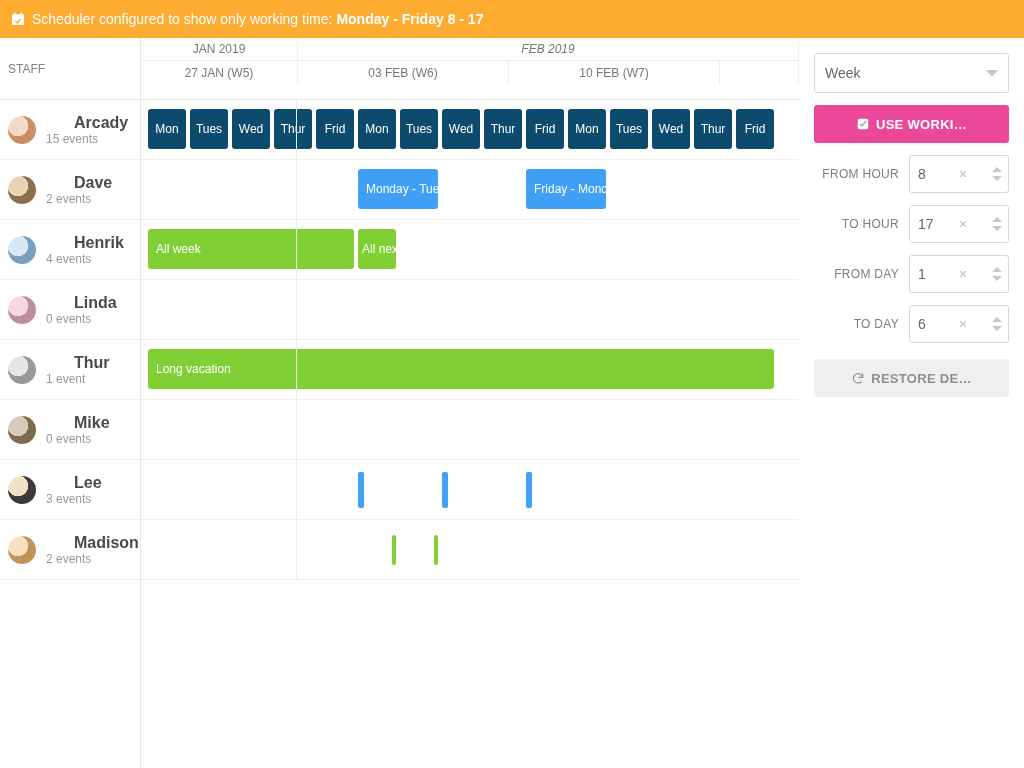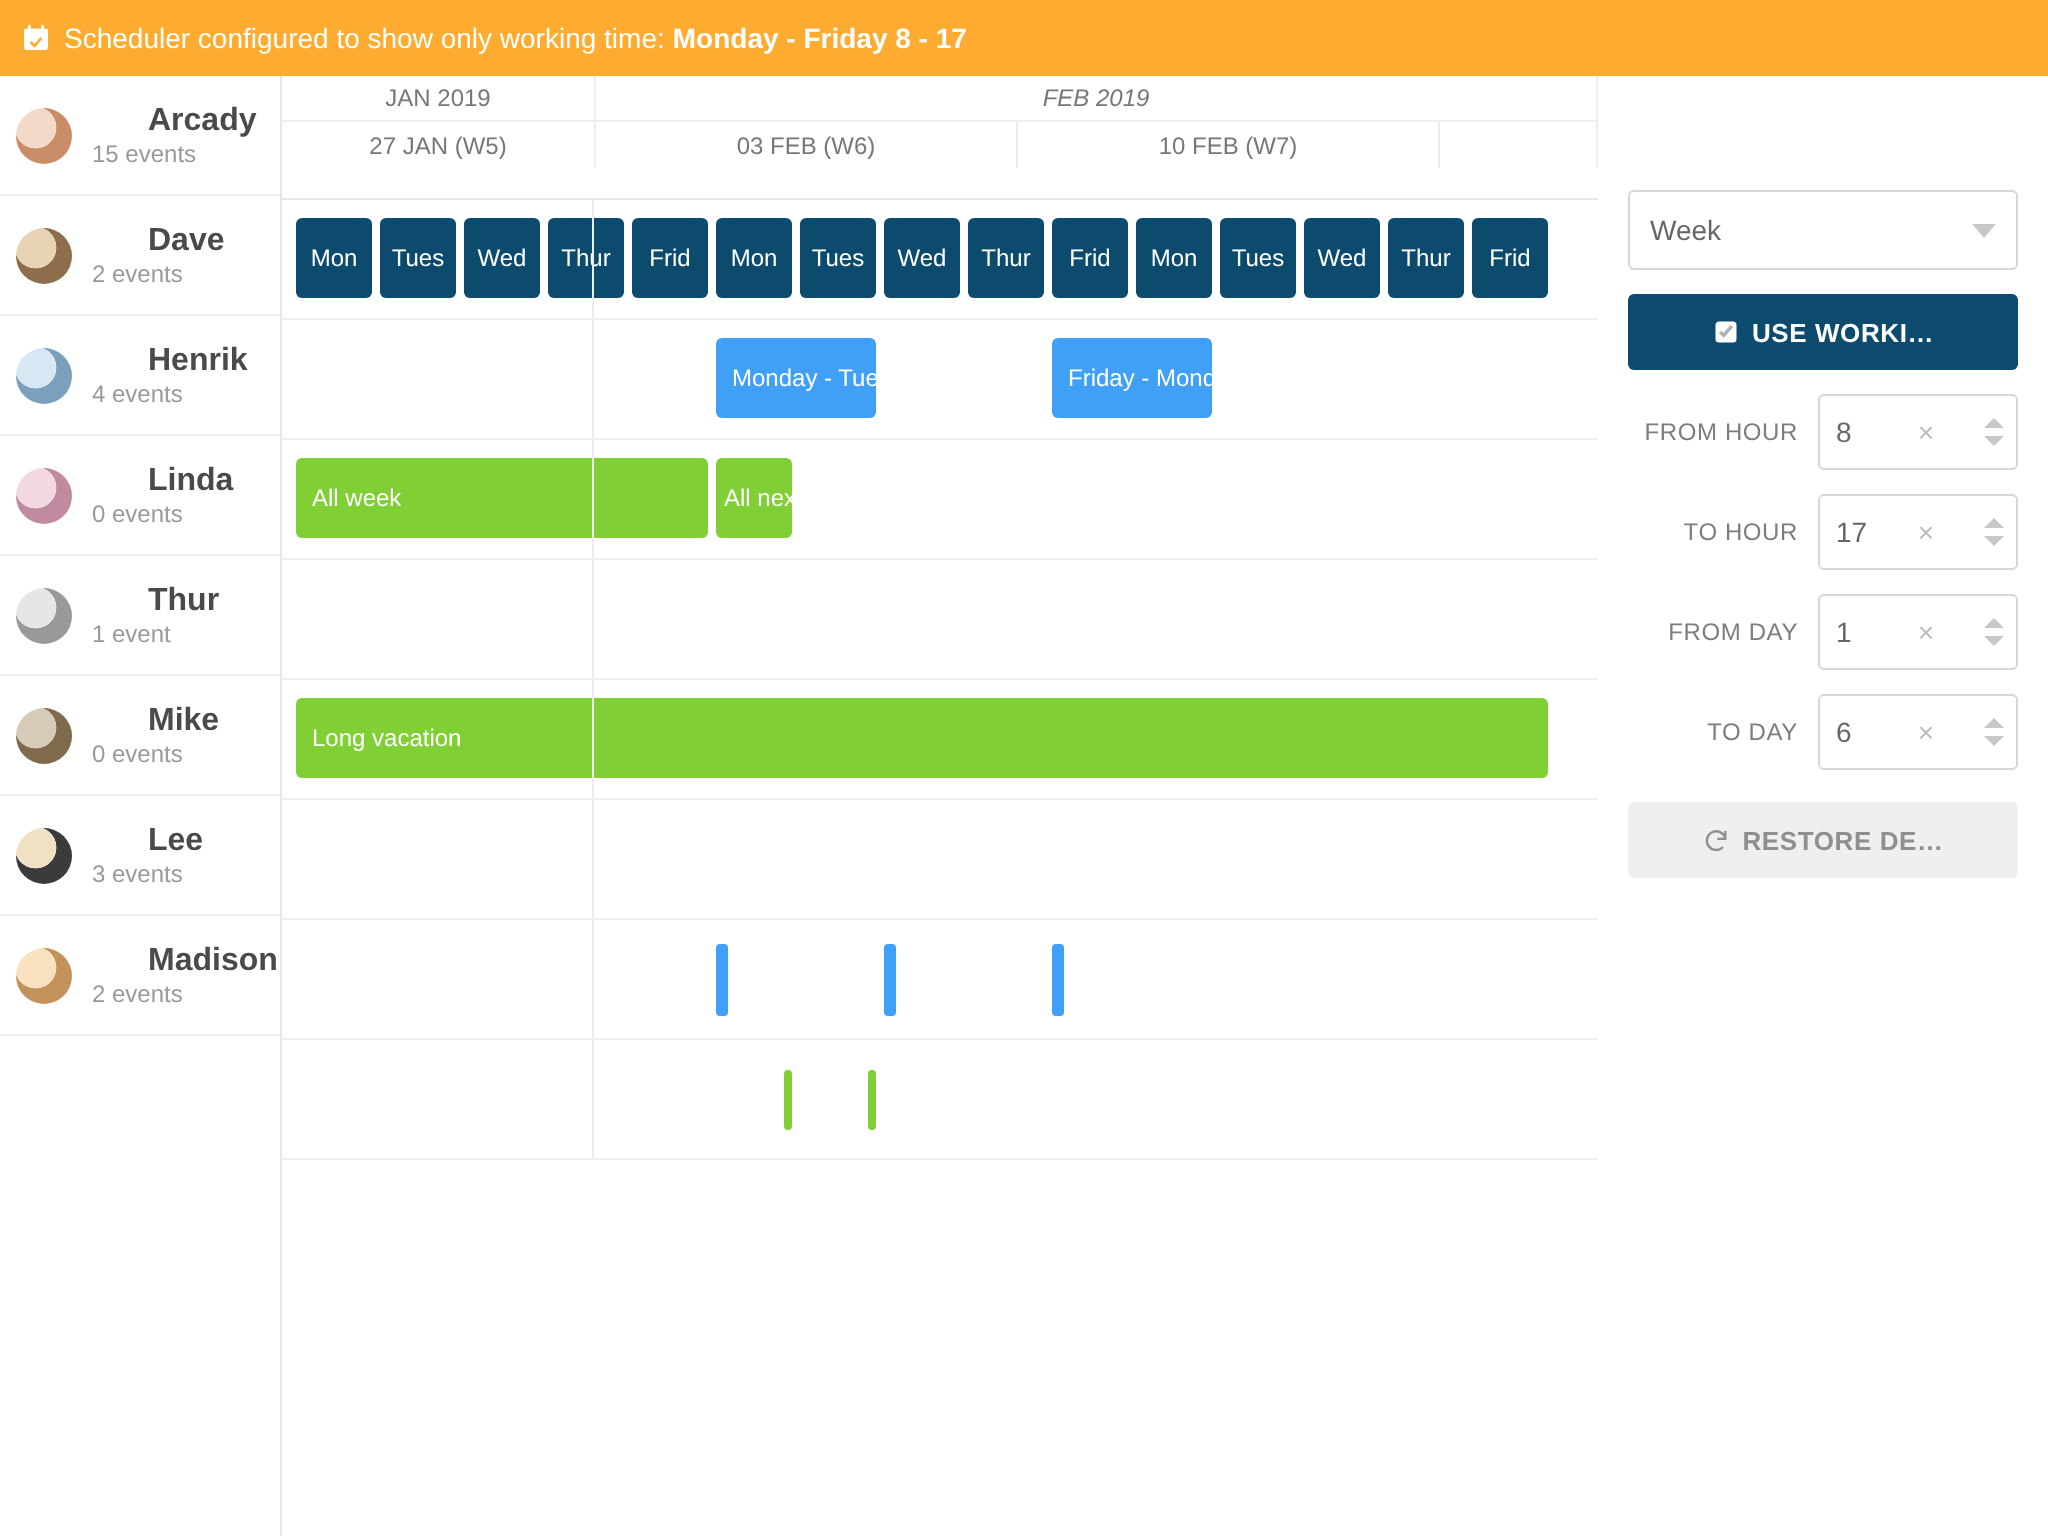--- a/index.html
+++ b/index.html
@@ -138,33 +138,32 @@
   .sliver{
     position:absolute; top:12px; height:36px; width:6px;
     border-radius:2px;
   }
 
   
   .side {
     width: 225px;
     flex: 0 0 225px;
     padding: 15px 15px 6px 15px;
-    margin-top: 42px;
   }
   .select{
     width:100%; height:40px;
     border:1px solid #d6d6d6; border-radius:3px;
     background:#fff; display:flex; align-items:center;
     padding:0 10px; color:#666; font-size:14px;
     justify-content:space-between; cursor:pointer;
   }
   .chev{ width:0;height:0;border-left:6px solid transparent;border-right:6px solid transparent;border-top:7px solid #c8c8c8;}
   .btn{
     width:100%; height:38px; margin-top:12px;
-    background:#0c4a6e; color:#fff; border:none;
+    background:#ec4899; color:#fff; border:none;
     border-radius:3px; font-size:13px; font-weight:600;
     display:flex; align-items:center; justify-content:center;
     cursor:pointer; letter-spacing:.3px;
   }
   .btn.light{ background:#efefef; color:#8f8f8f; font-weight:600;}
   .btn .ico{ margin-right:6px; width:14px; height:14px;}
 
   .field{
     display:flex; align-items:center; justify-content:flex-end;
     margin-top:12px;
@@ -198,20 +197,21 @@
       <rect x="16" y="2" width="2" height="5" rx="1"></rect>
     <path d="M8 15l3 3 5-6" stroke="#feac31" stroke-width="2" fill="none"></path>
   </svg>
   <span>Scheduler configured to show only working time:</span>
   <b>Monday - Friday 8 - 17</b>
 </div>
 
 <div class="app">
 
   <div class="staff-col">
+    <div class="staff-head">STAFF</div>
     <div class="staff-list">
       <div class="staff-row">
         <span class="avatar av1"></span>
         <div class="staff-info">
           <div class="staff-name">Arcady</div>
           <div class="staff-sub">15 events</div>
         </div>
       </div>
       <div class="staff-row">
         <span class="avatar av2"></span>

